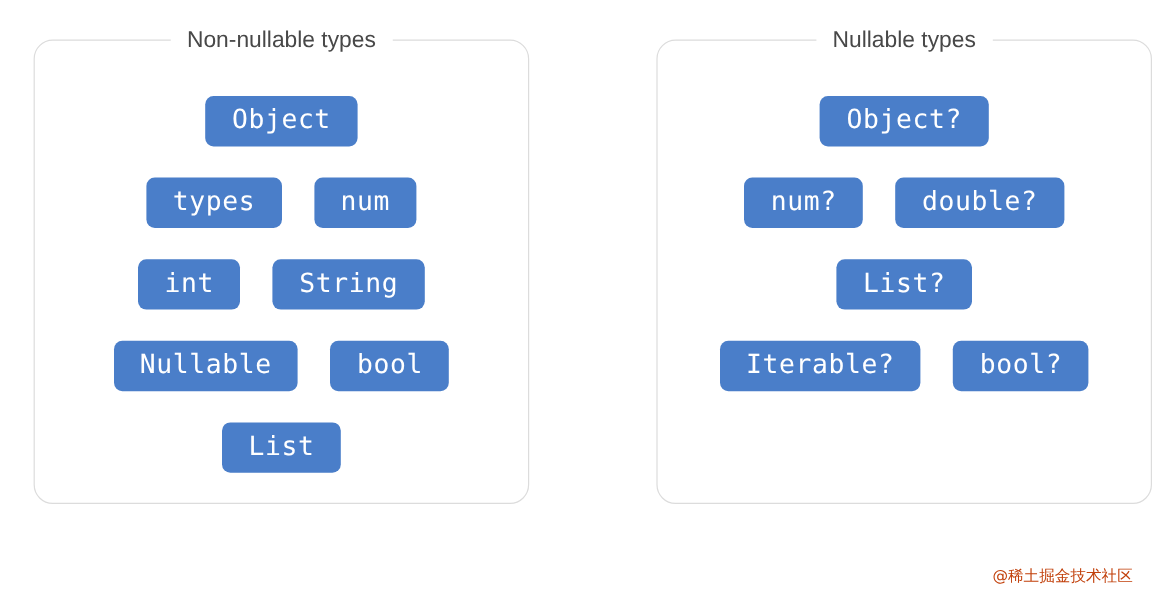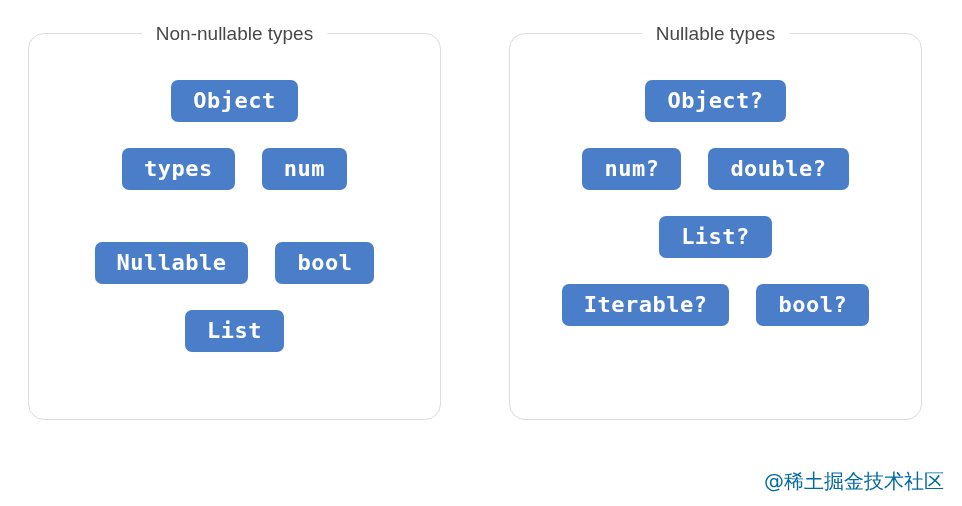--- a/index.html
+++ b/index.html
@@ -25,21 +25,21 @@
     position: absolute;
     top: 33px;
     width: 413px;
     height: 387px;
     box-sizing: border-box;
     border: 1px solid #dcdcdc;
     border-radius: 16px;
     background: transparent;
   }
   .panel.left  { left: 28px; }
-  .panel.right { left: 509px; }
+  .panel.right { left: 547px; }
 
   
   .panel-title {
     position: absolute;
     top: -13px;
     left: 50%;
     transform: translateX(-50%);
     background: #ffffff;
     padding: 0 14px;
     color: #484848;
@@ -59,21 +59,20 @@
     align-items: center;
     gap: 26px;
   }
 
   .chip-row {
     display: flex;
     flex-direction: row;
     align-items: center;
     justify-content: center;
     gap: 27px;
-    font-weight: bold;
   }
 
   .chip {
     background: #4a7ec9;
     color: #ffffff;
     border-radius: 7px;
     height: 42px;
     display: flex;
     align-items: center;
     justify-content: center;
@@ -85,22 +84,22 @@
     white-space: nowrap;
     box-sizing: border-box;
     user-select: none;
   }
 
   
   .watermark {
     position: absolute;
     right: 18px;
     bottom: 14px;
-    color: #0369a1;
-    font-size: 20px;
+    color: #c2410c;
+    font-size: 13px;
     line-height: 22px;
     white-space: nowrap;
     font-family: "DejaVu Sans", sans-serif;
     user-select: none;
   }
 </style>
 </head>
 <body>
 
 <div class="canvas">
@@ -112,20 +111,22 @@
       <div class="chip-row">
         <div class="chip">Object</div>
       </div>
 
       <div class="chip-row">
         <div class="chip">types</div>
         <div class="chip">num</div>
       </div>
 
       <div class="chip-row">
+        <div class="chip">int</div>
+        <div class="chip">String</div>
       </div>
 
       <div class="chip-row">
         <div class="chip">Nullable</div>
         <div class="chip">bool</div>
       </div>
 
       <div class="chip-row">
         <div class="chip">List</div>
       </div>

